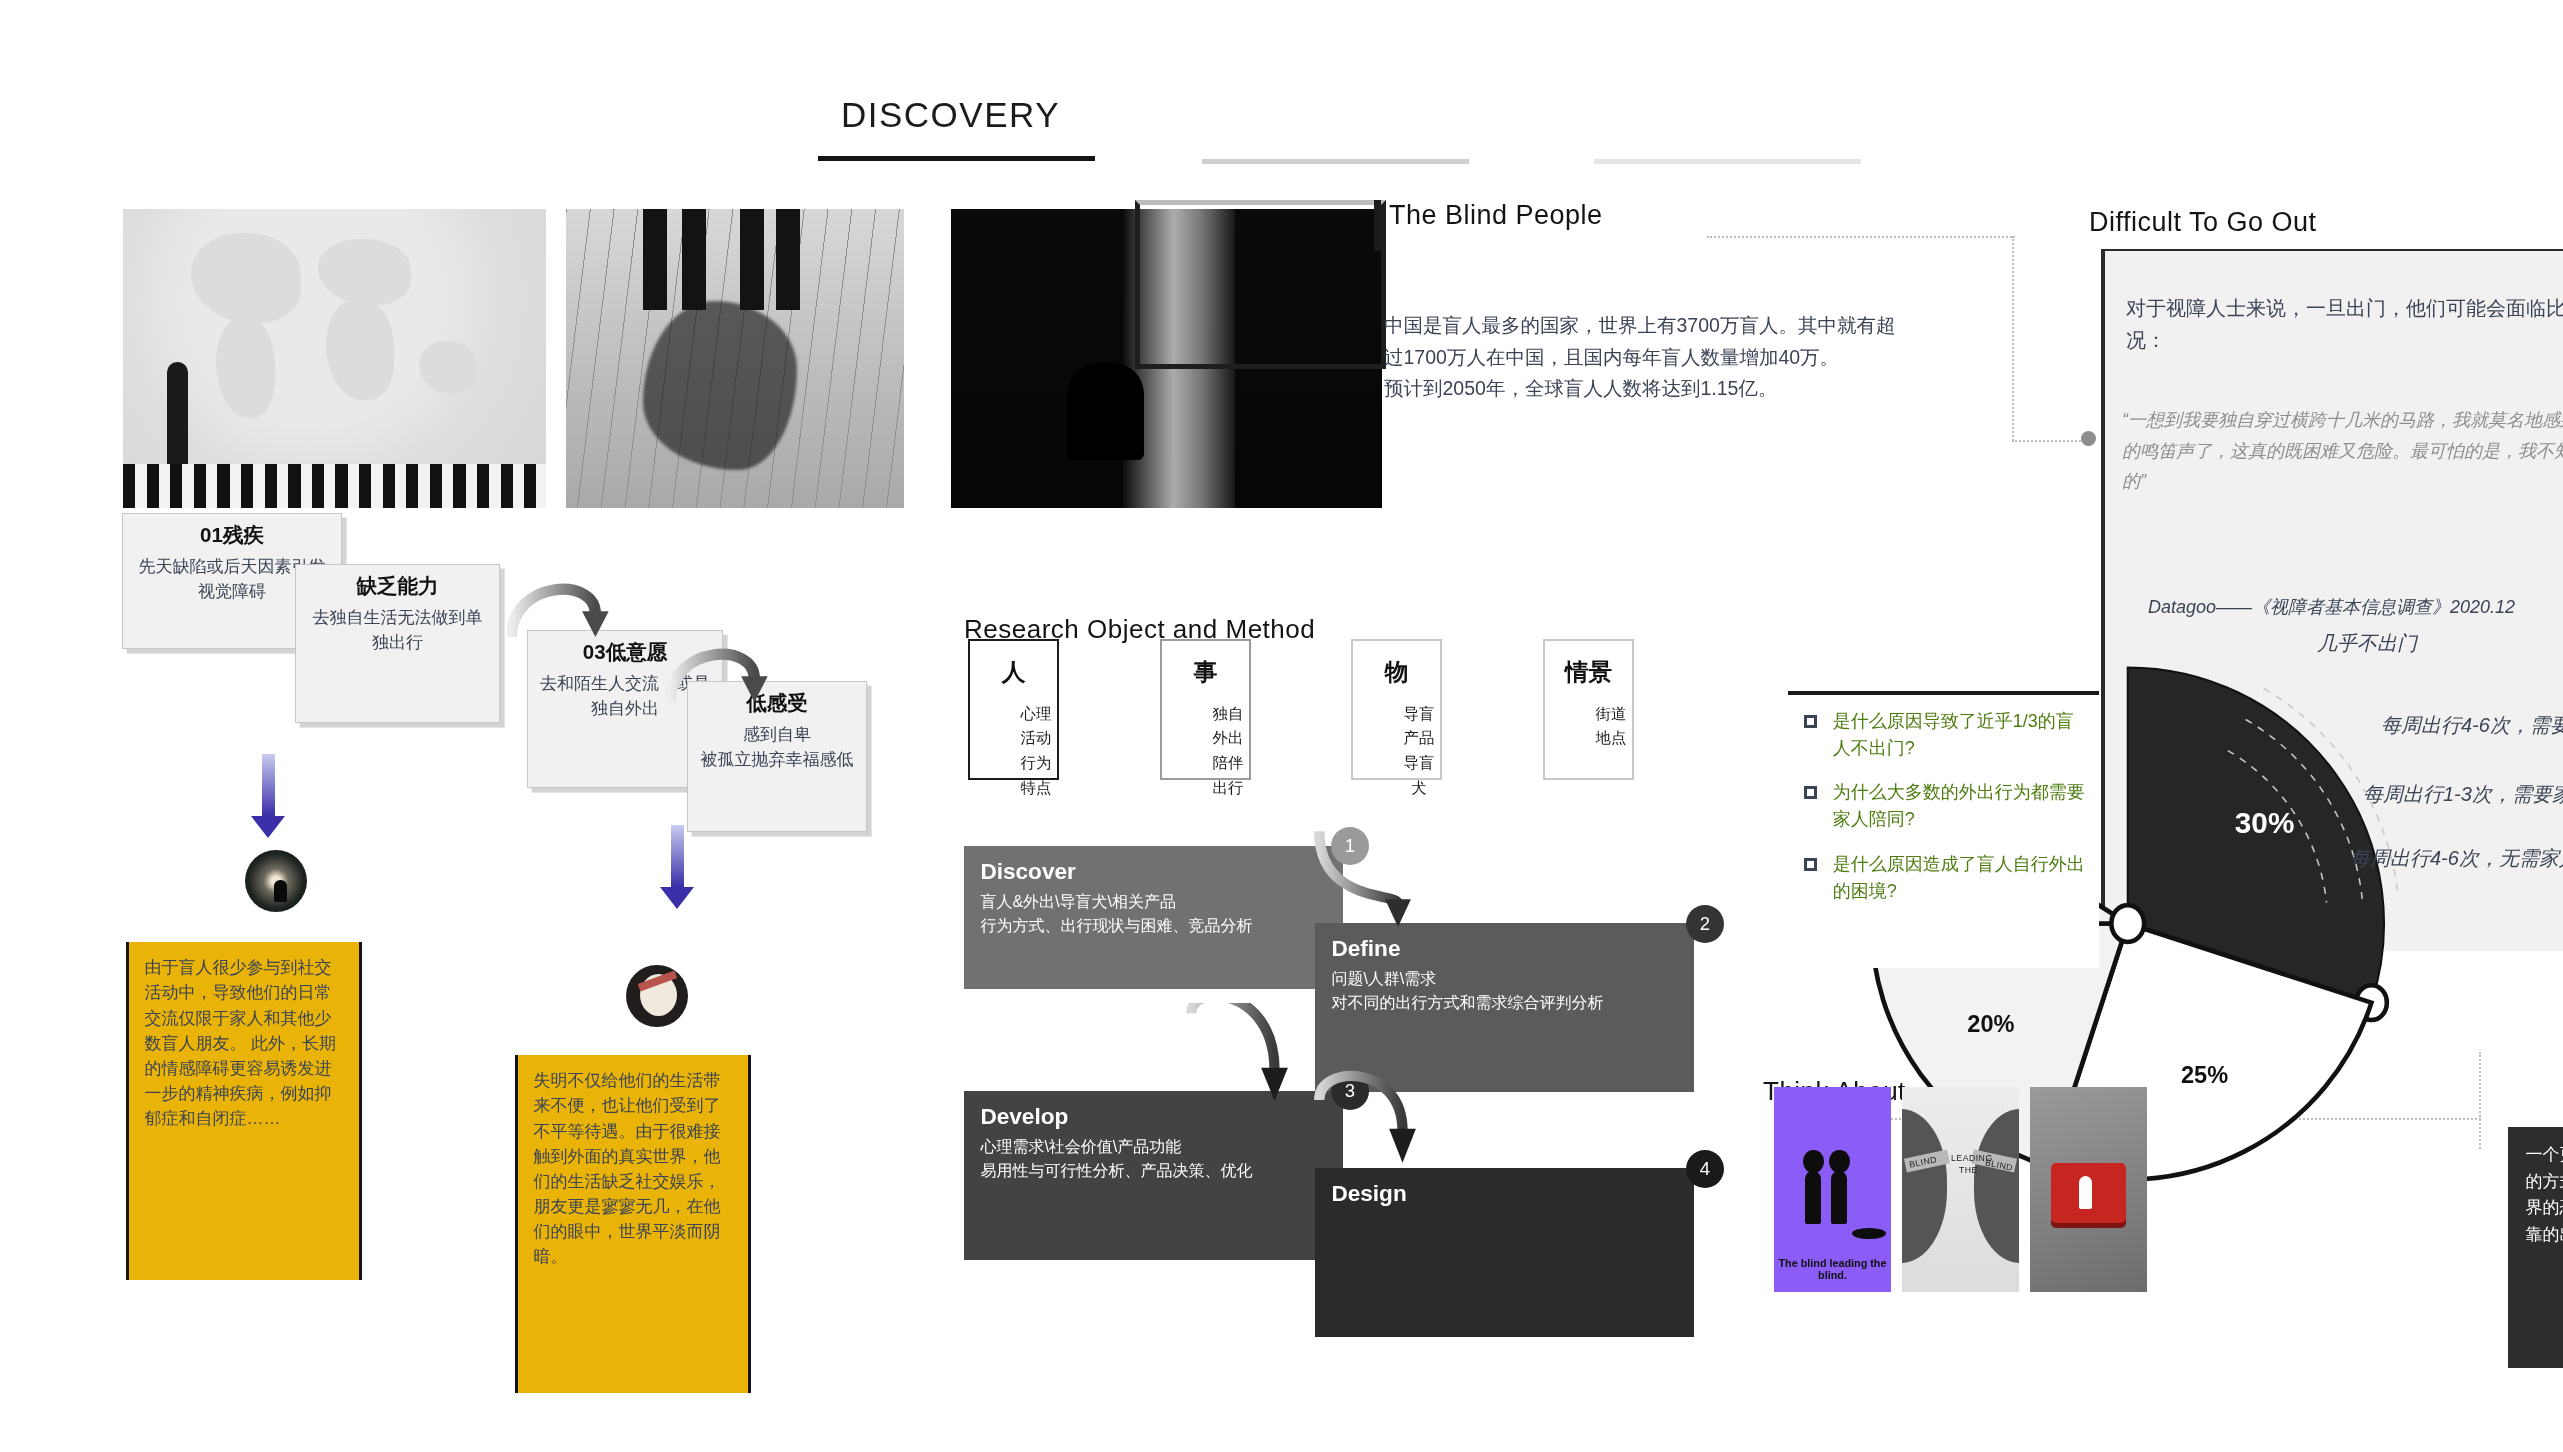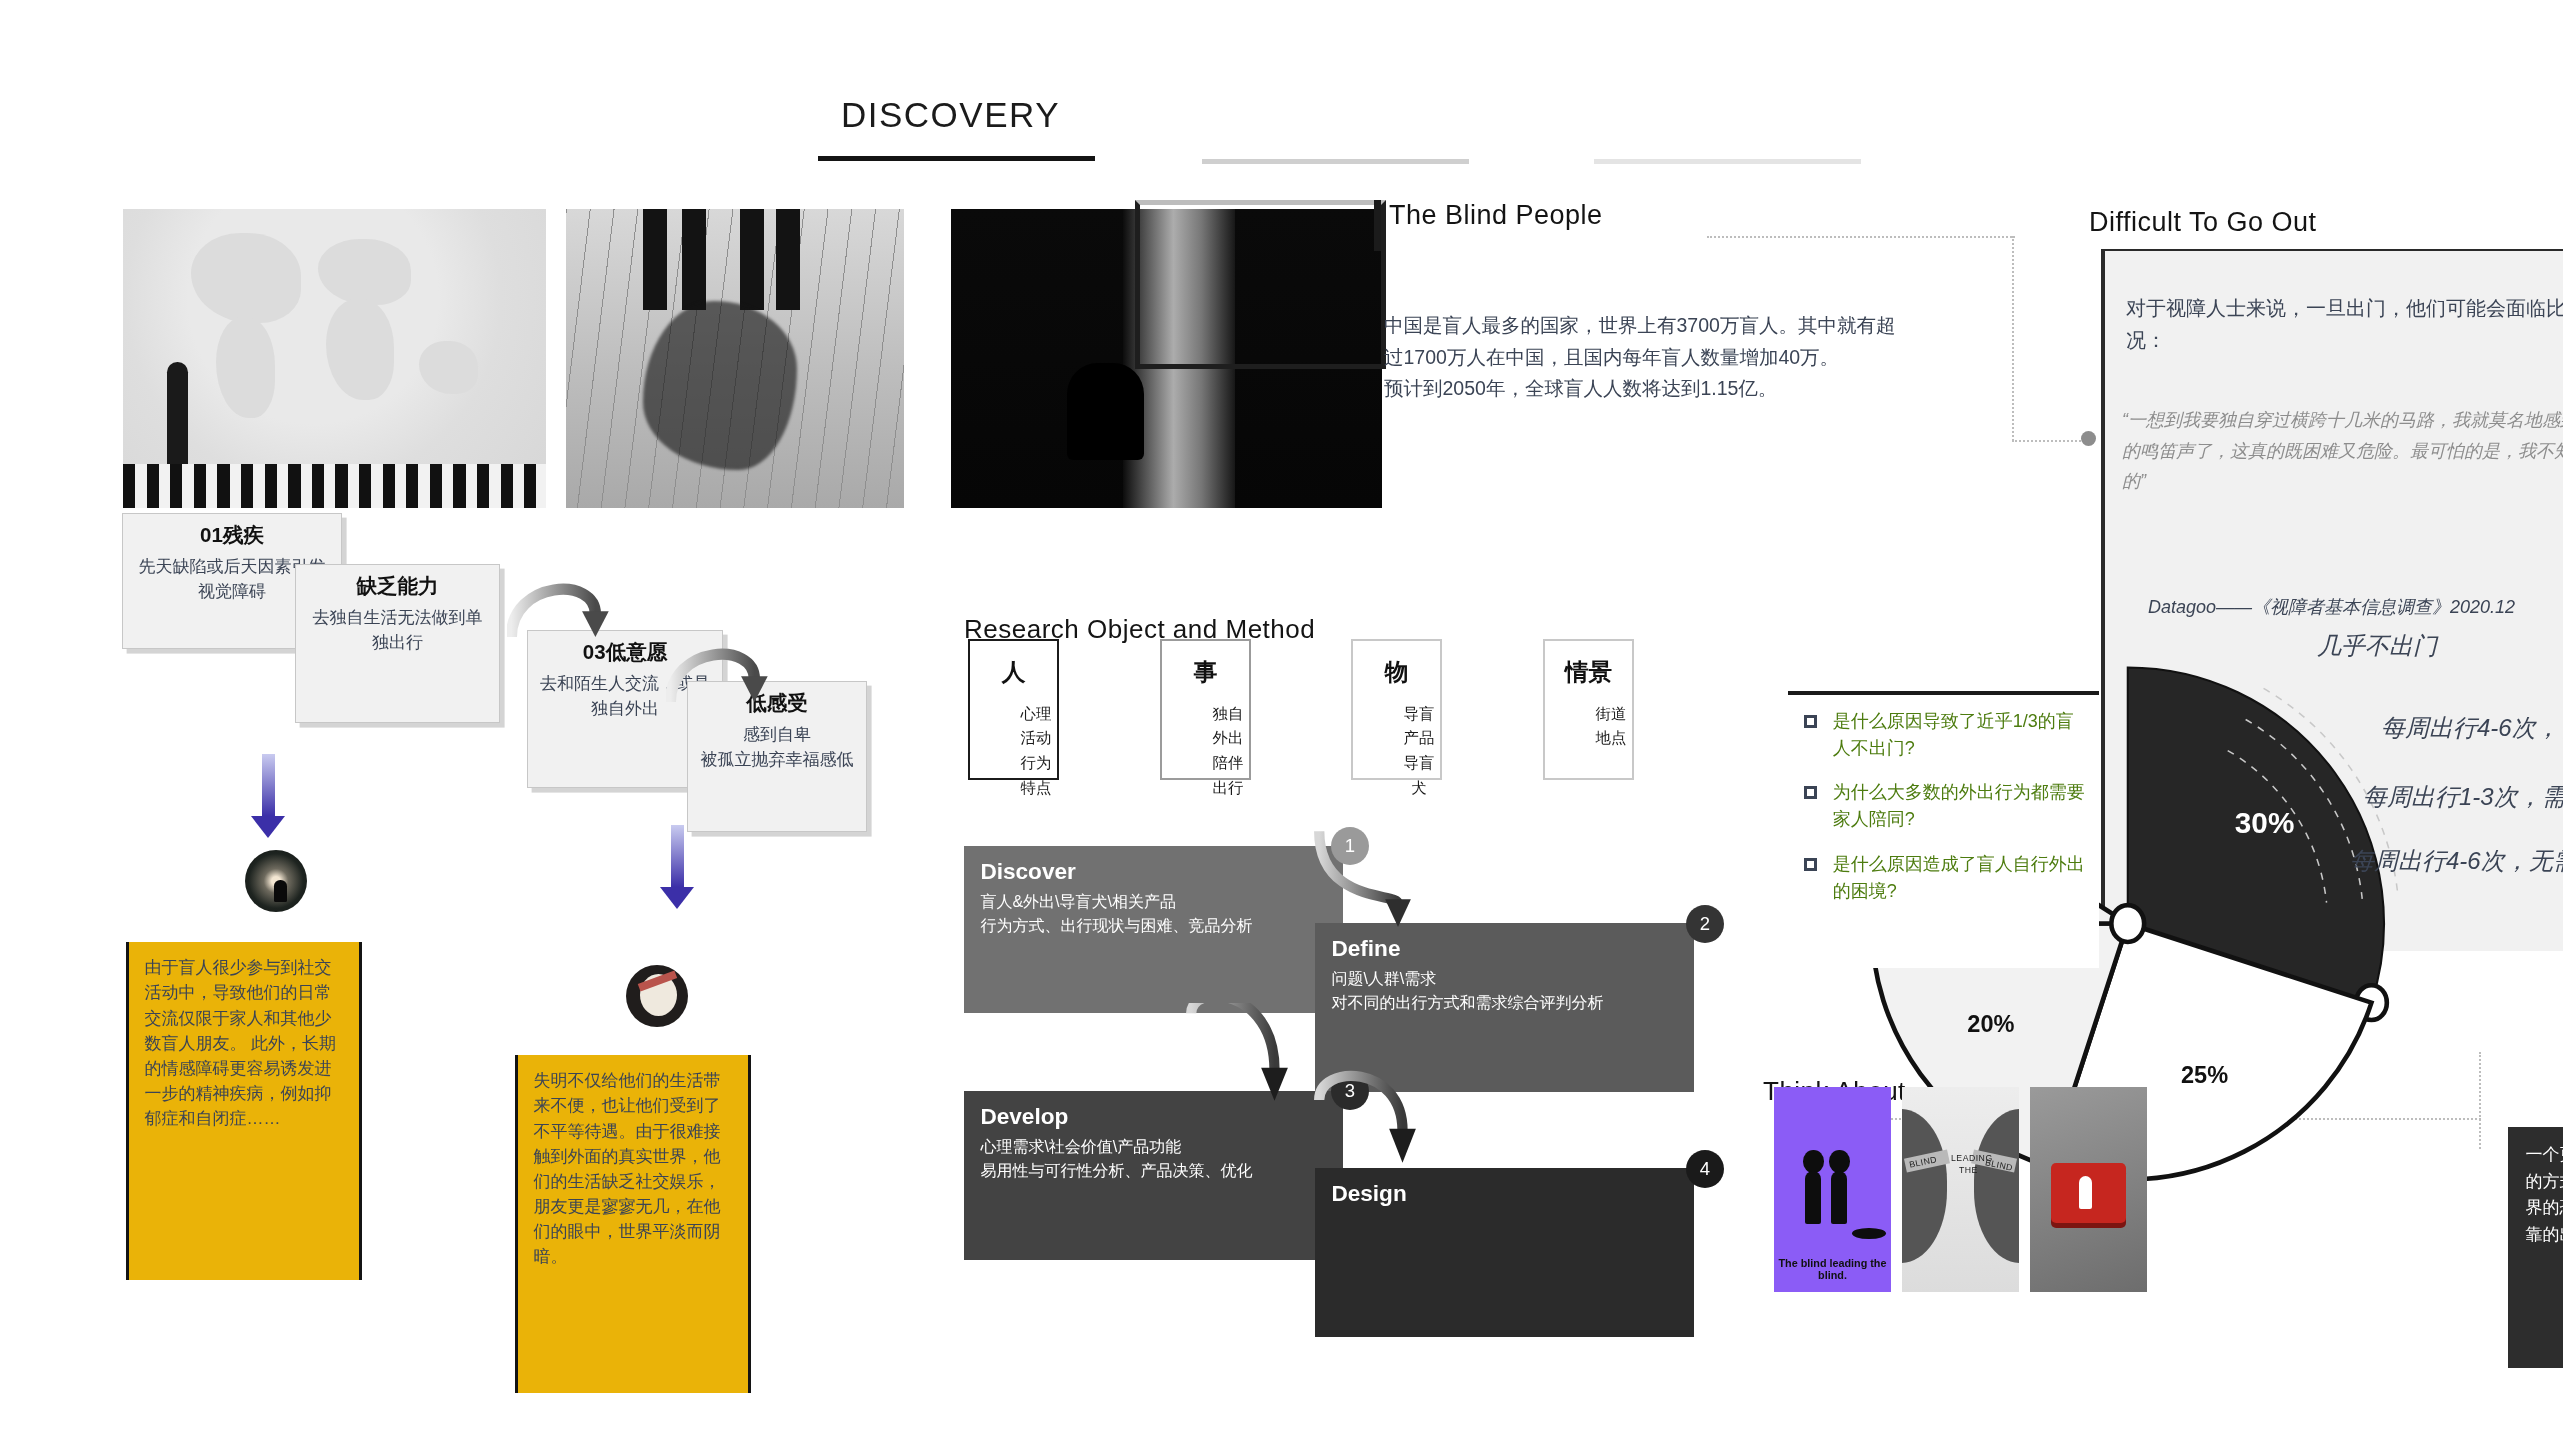--- a/index.html
+++ b/index.html
@@ -117,21 +117,21 @@
   }
   #dtgo-source{
     left:2148px; top:549px; font-size:18px; color:#3b4455; font-style:italic;
   }
 
   
   #pie-wrap{ left:2097px; top:560px; width:287px; height:338px; }
   #pie-wrap svg{ width:100%; height:100%; overflow:visible; }
   .pie-pct{ font-weight:700; font-family:"Liberation Sans",sans-serif; }
   .pie-label{
-    position:absolute; font-size:24px; font-style:italic; color:#3b4455; white-space:nowrap;
+    position:absolute; font-size:20px; font-style:italic; color:#3b4455; white-space:nowrap;
   }
   #plab-0{ left:2317px; top:630px; }
   #plab-1{ left:2381px; top:712px; }
   #plab-2{ left:2363px; top:781px; }
   #plab-3{ left:2350px; top:845px; }
 
   
   #q-panel{ left:1788px; top:645px; width:311px; height:277px; background:#ffffff;
             border-top:4.1px solid #1a1a1a; }
   .q-row{ position:absolute; display:flex; gap:15.4px; width:287px; }
@@ -210,21 +210,21 @@
   #rom-1{ left:1160px; top:639px; }
   #rom-2{ left:1351px; top:639px; }
   #rom-3{ left:1543px; top:639px; }
 
   
   .proc{
     position:absolute; color:#ffffff; padding:13.3px 15.4px 15.4px 16.4px;
   }
   .proc .hd{ font-size:22.6px; font-weight:700; display:block; margin-bottom:5.1px; }
   .proc .bd{ font-size:16px; line-height:1.48; display:block; }
-  #proc-0{ left:964px; top:846px; width:379px; height:167px; background:#717171; }
+  #proc-0{ left:964px; top:846px; width:379px; height:143px; background:#717171; }
   #proc-1{ left:1315px; top:923px; width:379px; height:169px; background:#5b5b5b; }
   #proc-2{ left:964px; top:1091px; width:379px; height:169px; background:#434343; }
   #proc-3{ left:1315px; top:1168px; width:379px; height:169px; background:#2b2b2b; }
 
   .step{
     position:absolute; width:38px; height:38px; border-radius:50%;
     display:flex; align-items:center; justify-content:center;
     font-size:18.5px; font-weight:400;
   }
   #step-1{ left:1331px; top:827px; background:#9a9a9a; color:#ffffff; }

